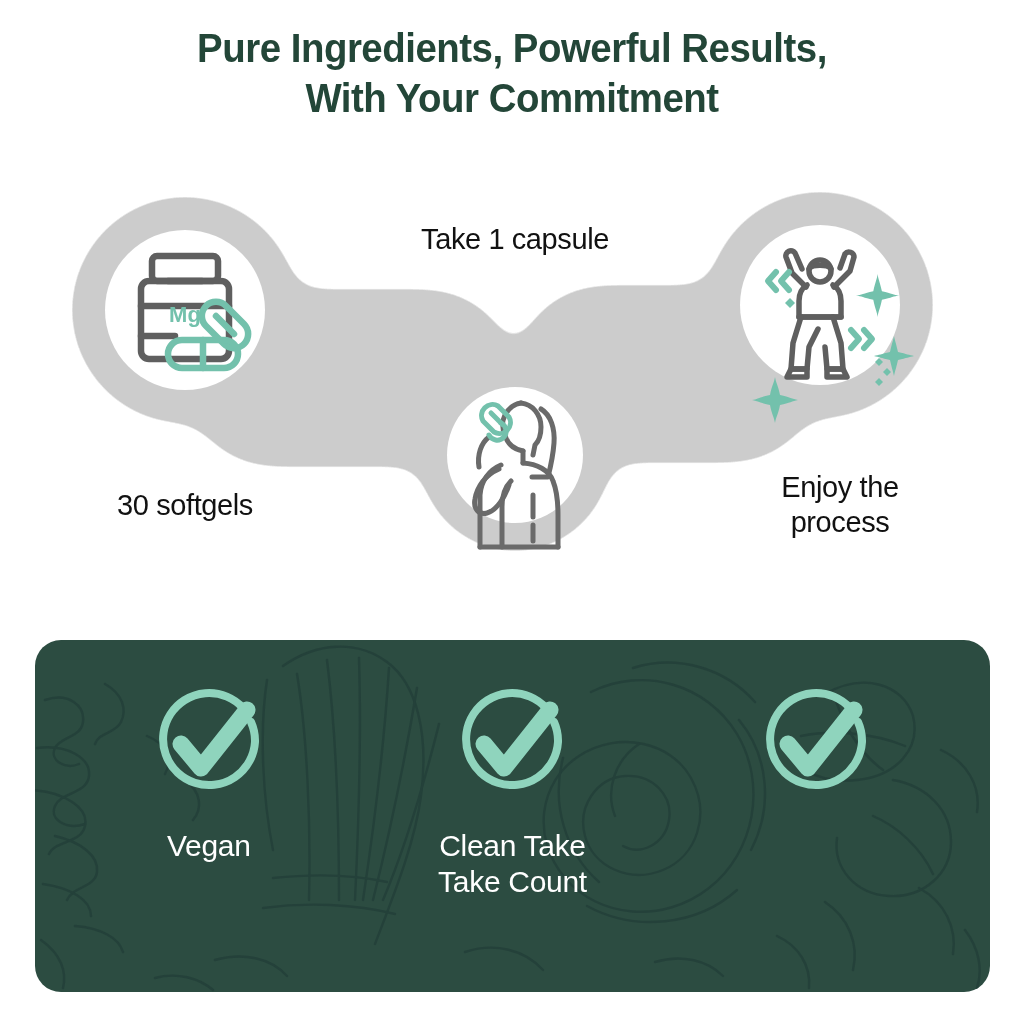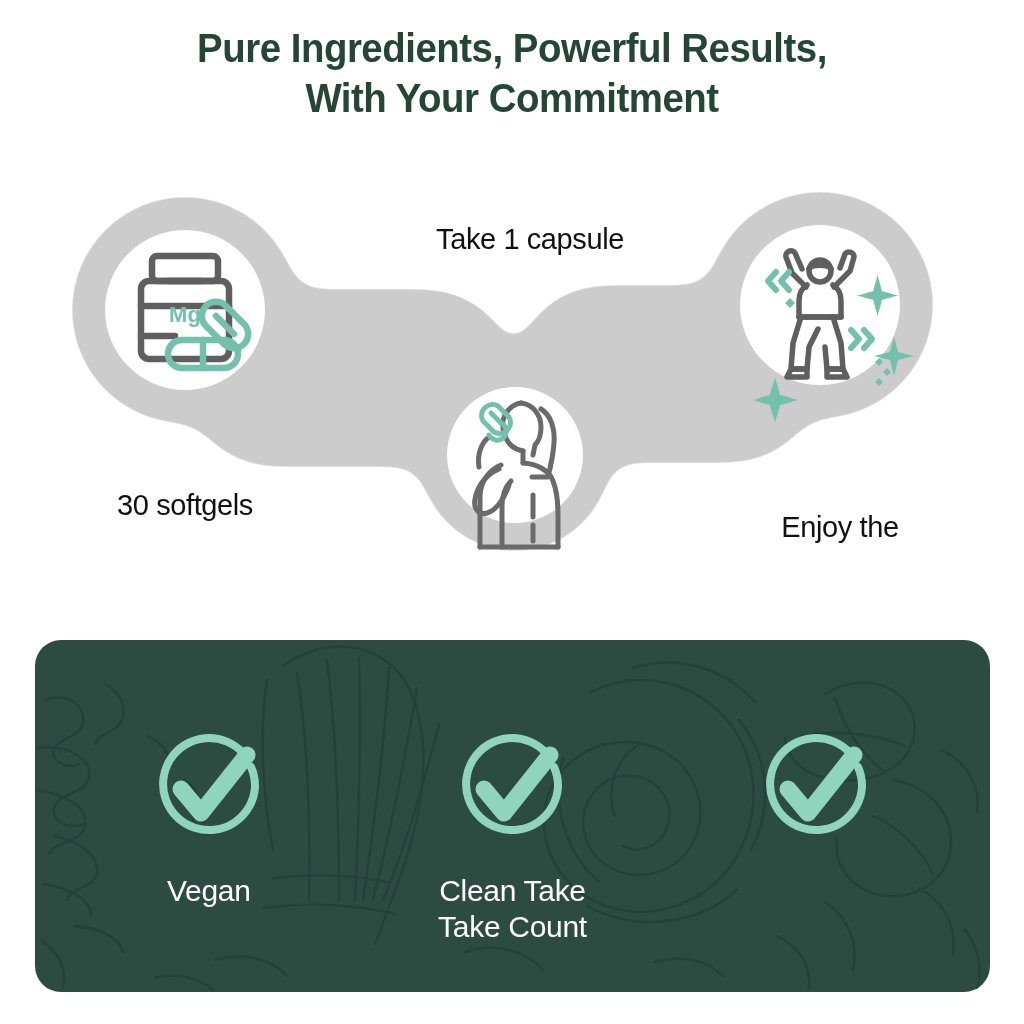--- a/index.html
+++ b/index.html
@@ -34,39 +34,39 @@
     position:absolute;
     text-align:center;
     color:#111111;
     font-size:29px;
     line-height:1.22;
     font-weight:400;
     letter-spacing:-0.4px;
   }
   .step-label span{ display:block; white-space:nowrap; }
   #label-left   { left:35px;  top:488px; width:300px; }
-  #label-center { left:380px; top:222px; width:300px; }
-  #label-right  { left:690px; top:470px; width:300px;margin-top:40px; }
+  #label-center { left:365px; top:222px; width:300px; }
+  #label-right  { left:690px; top:470px; width:300px; }
 
   
   .panel{
     position:absolute;
     left:35px; top:640px;
     width:955px; height:352px;
     border-radius:26px;
     background:#2c4c41;
     overflow:hidden;
   }
   .panel-bg{ position:absolute; inset:0; width:100%; height:100%; }
   .badges{
     position:absolute; inset:0;
     display:flex;
     align-items:flex-start;
     justify-content:space-around;
-    padding:81px 22px 0 22px;
+    padding:36px 22px 0 22px;
   }
   .badge{
     width:286px;
     display:flex;
     flex-direction:column;
     align-items:center;
   }
   .badge-check{ width:132px; height:132px; display:block; }
   .badge-label{
     margin-top:20px;
@@ -202,20 +202,21 @@
 </svg>
 
 <div class="step-label" id="label-left">
   <span>30 softgels</span>
 </div>
 <div class="step-label" id="label-center">
   <span>Take 1 capsule</span>
 </div>
 <div class="step-label" id="label-right">
   <span>Enjoy the</span>
+  <span>process</span>
 </div>
 
 <div class="panel">
 
   <svg class="panel-bg" viewBox="0 0 955 352" preserveAspectRatio="none">
     <g fill="none" stroke="#24413a" stroke-width="2.4" stroke-linecap="round" stroke-linejoin="round" opacity="0.95">
 
       <path d="M10,60 c24,-8 40,6 38,22 c-2,16 -22,14 -28,26 c-6,12 10,22 24,16"></path>
       <path d="M2,108 c30,-4 54,10 52,28 c-2,18 -28,16 -34,30 c-6,14 12,24 30,18"></path>
       <path d="M-4,150 c34,2 58,18 54,36 c-4,18 -30,14 -36,28"></path>

